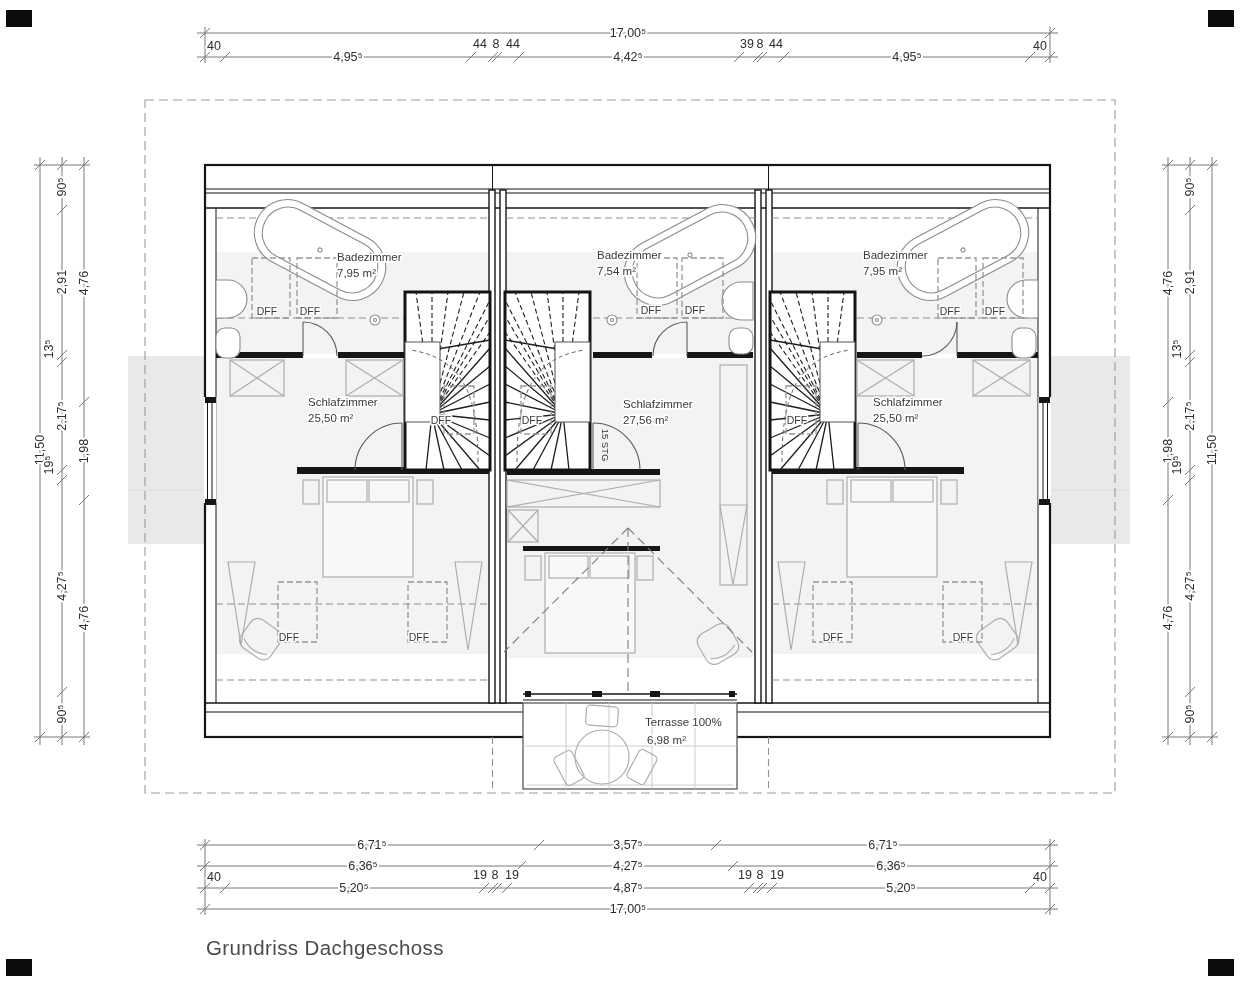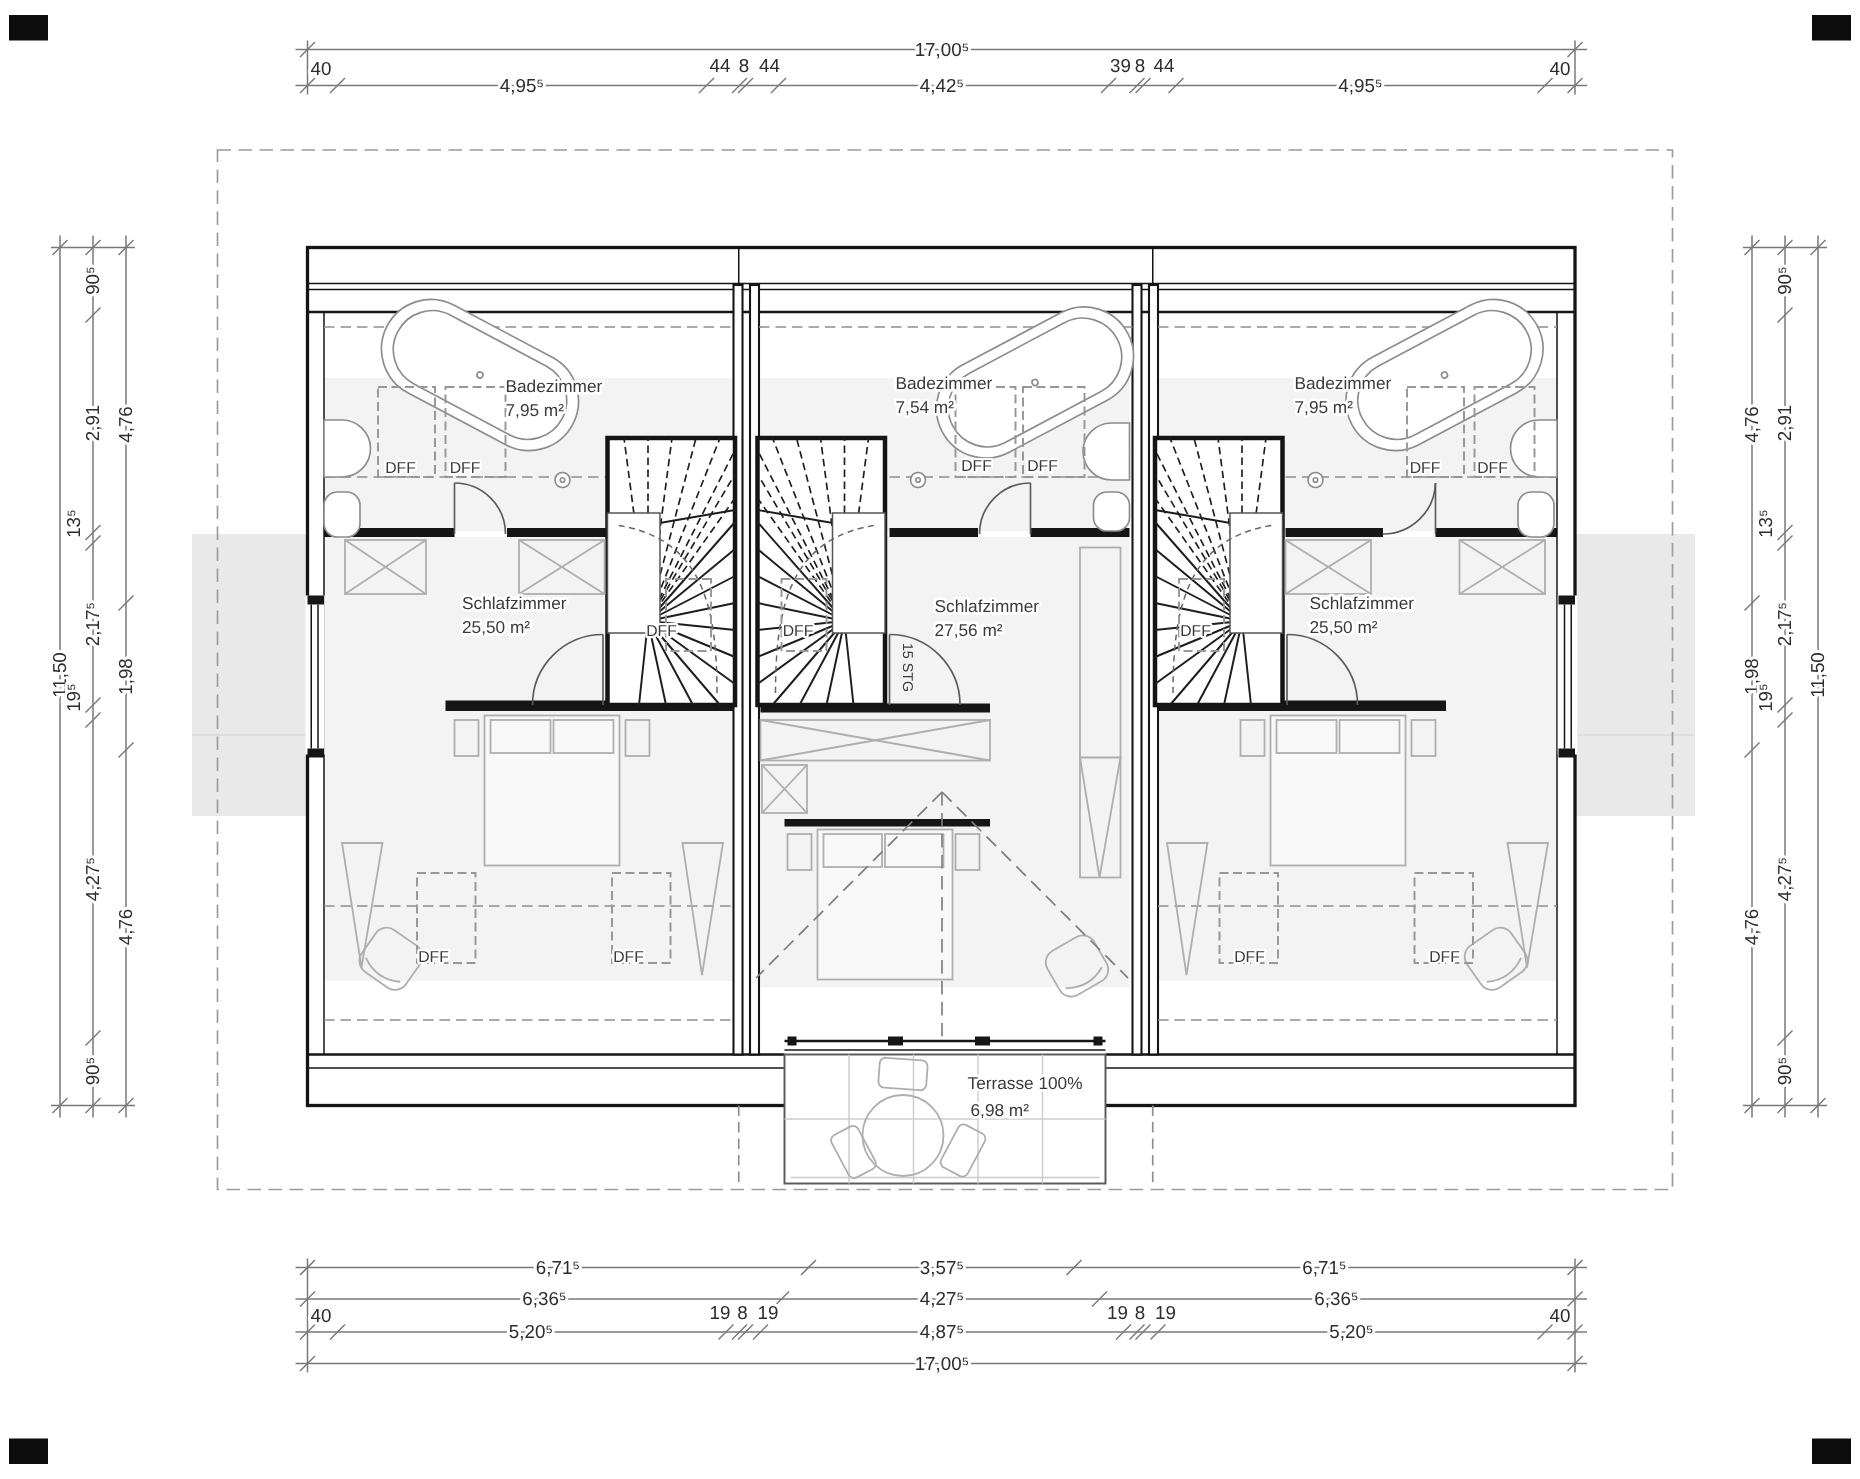--- a/index.html
+++ b/index.html
@@ -506,13 +506,14 @@
       <text class="dff-text" x="532" y="424">DFF</text>
       <text class="dff-text" x="797" y="424">DFF</text>
       <text class="dff-text" x="289" y="641">DFF</text>
       <text class="dff-text" x="419" y="641">DFF</text>
       <text class="dff-text" x="833" y="641">DFF</text>
       <text class="dff-text" x="963" y="641">DFF</text>
       <text class="stg-text" x="602" y="445" transform="rotate(90 602 445)">15 STG</text>
     </g>
   </svg>
 
+  <div class="sheet-title">Grundriss Dachgeschoss</div>
 </div>
 
 </body></html>

